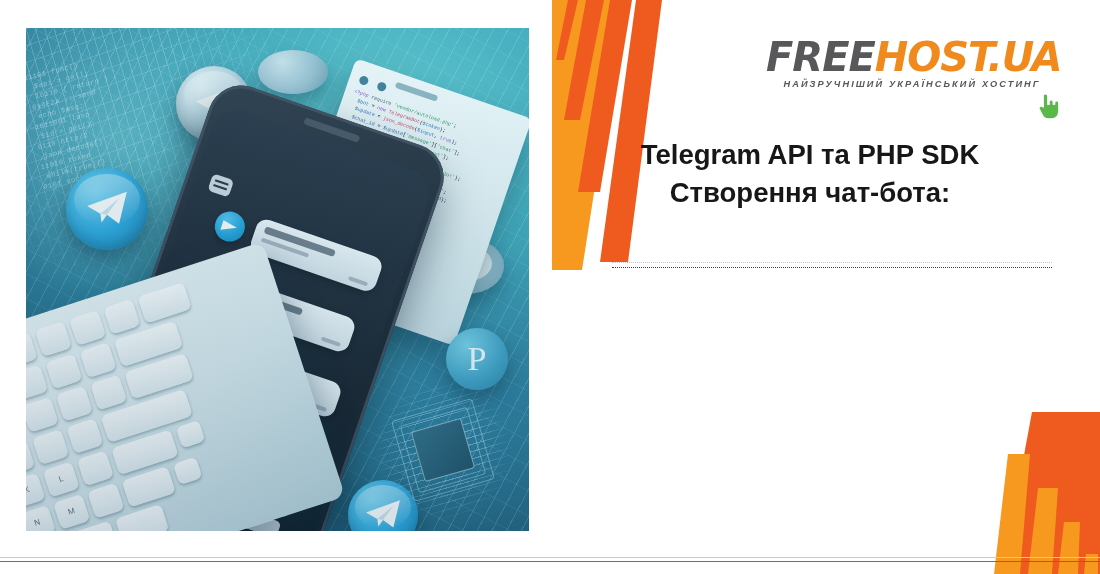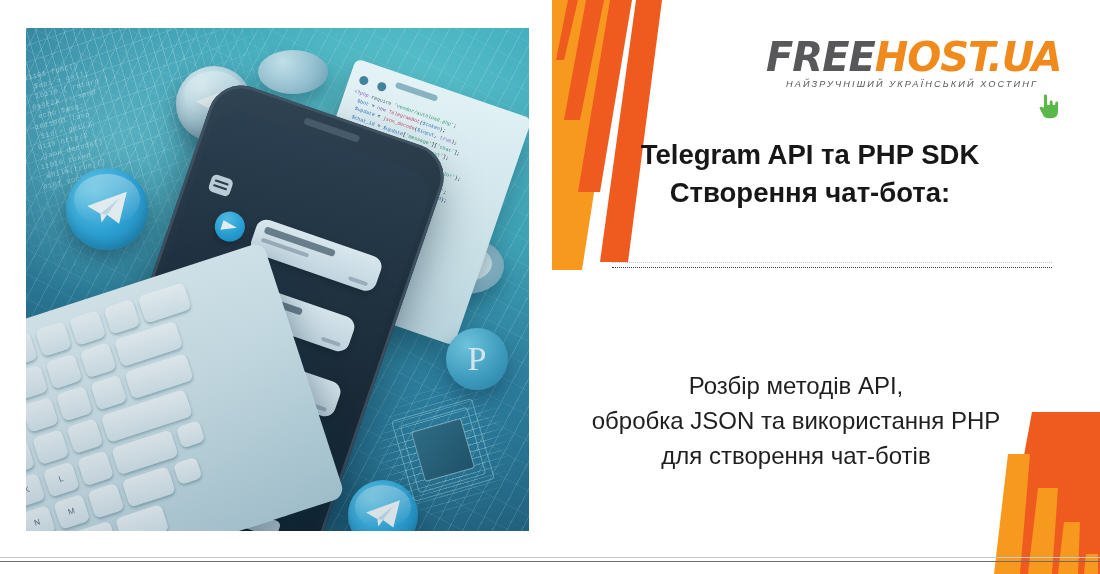--- a/index.html
+++ b/index.html
@@ -160,21 +160,21 @@
   
   .deco-top{position:absolute;left:552px;top:0;width:120px;height:270px;}
   .deco-bot{position:absolute;right:0;bottom:0;width:114px;height:176px;}
 
   
   .logo{position:absolute;left:766px;top:36px;width:292px;text-align:center;}
   .logo-word{font-family:"DejaVu Sans","Liberation Sans",sans-serif;
     font-size:40px;font-weight:bold;font-style:italic;letter-spacing:-1px;line-height:42px;}
   .logo-free{color:#58585a;}
   .logo-host{color:#f08a1c;}
-  .logo-tag{margin-top:1px;font-size:9.2px;font-weight:normal;font-style:italic;color:#58585a;
+  .logo-tag{margin-top:1px;font-size:9.2px;font-weight:bold;font-style:italic;color:#58585a;
     letter-spacing:2.1px;white-space:nowrap;}
   .cursor{position:absolute;left:1036px;top:92px;width:26px;height:30px;}
 
   .title{position:absolute;left:560px;top:136px;width:500px;text-align:center;
     font-size:27.5px;line-height:38px;color:#171717;font-weight:600;}
   .divider{position:absolute;left:612px;top:262px;width:440px;height:7px;}
   .divider .dl{position:absolute;left:0;right:0;height:0;border-top:1.4px dotted #c7c7c7;top:0;}
   .divider .dl2{position:absolute;left:0;right:0;height:0;border-top:1.6px dotted #3b3b3b;top:5px;}
 
   .subtitle{position:absolute;left:530px;top:368px;width:532px;text-align:center;
@@ -399,21 +399,16 @@
   <div class="title">
     <div>Telegram API та PHP SDK</div>
     <div>Створення чат-бота:</div>
   </div>
 
   <div class="divider">
     <div class="dl"></div>
     <div class="dl2"></div>
   </div>
 
-  <div class="subtitle">
-    <div>Розбір методів API,</div>
-    <div>обробка JSON та використання PHP</div>
-    <div>для створення чат-ботів</div>
-  </div>
 
   <div class="bottom-rule"></div>
   <div class="bottom-rule2"></div>
 </div>
 
 </body></html>

